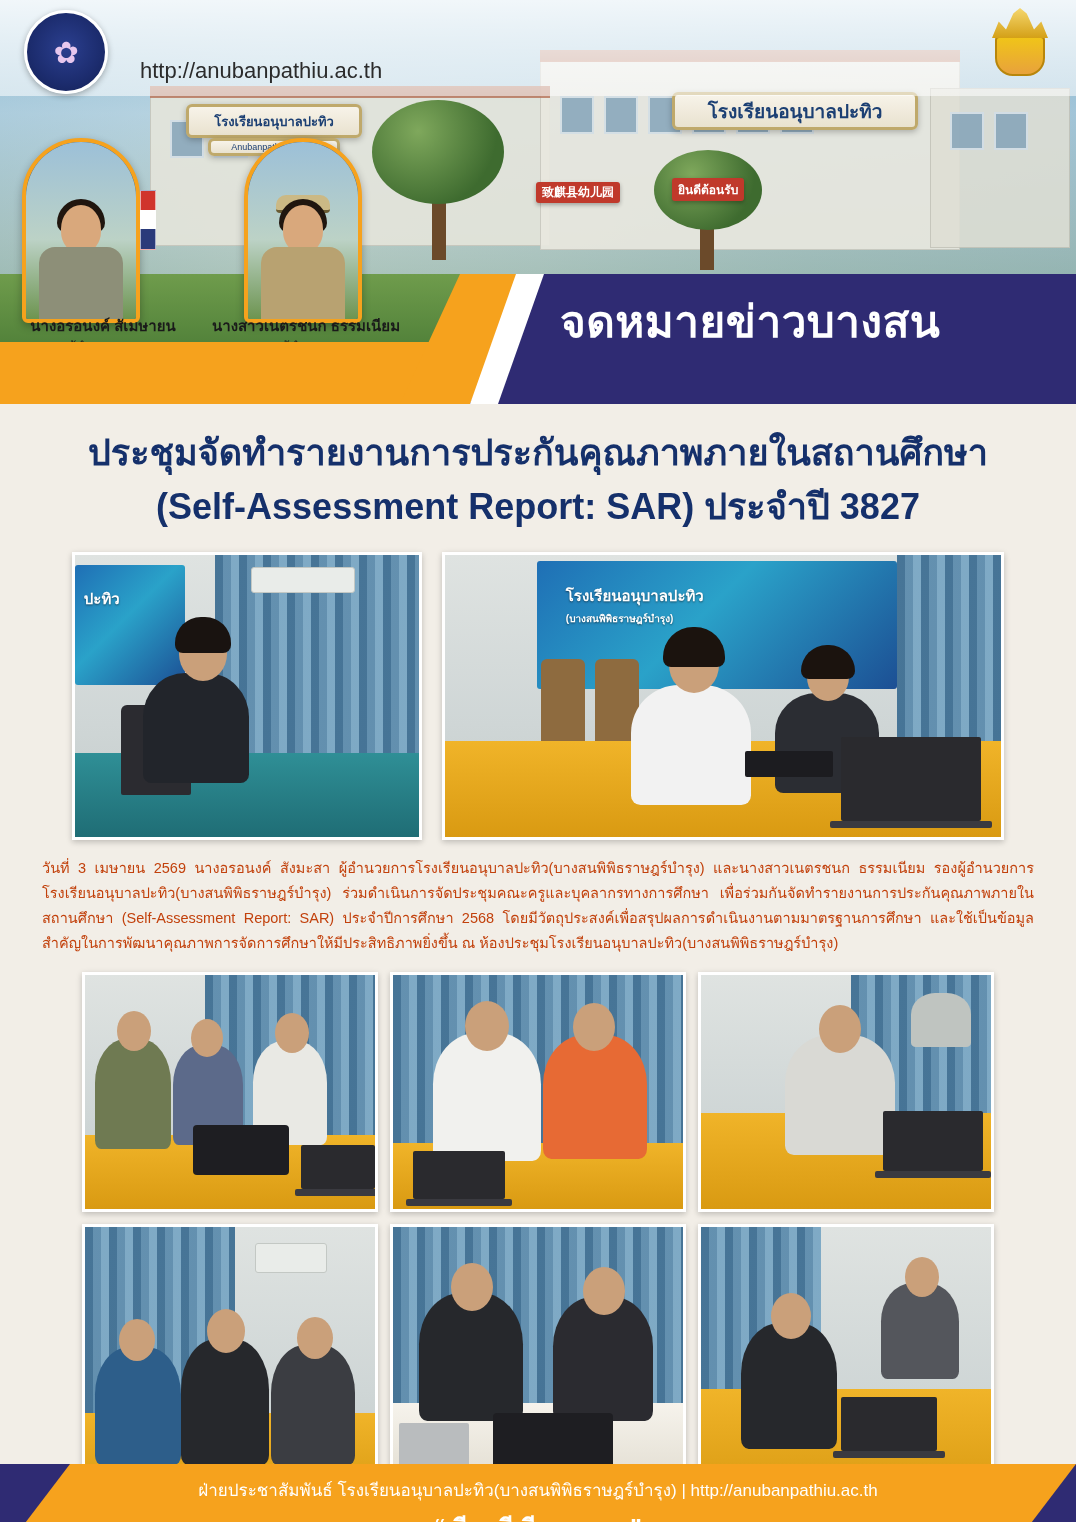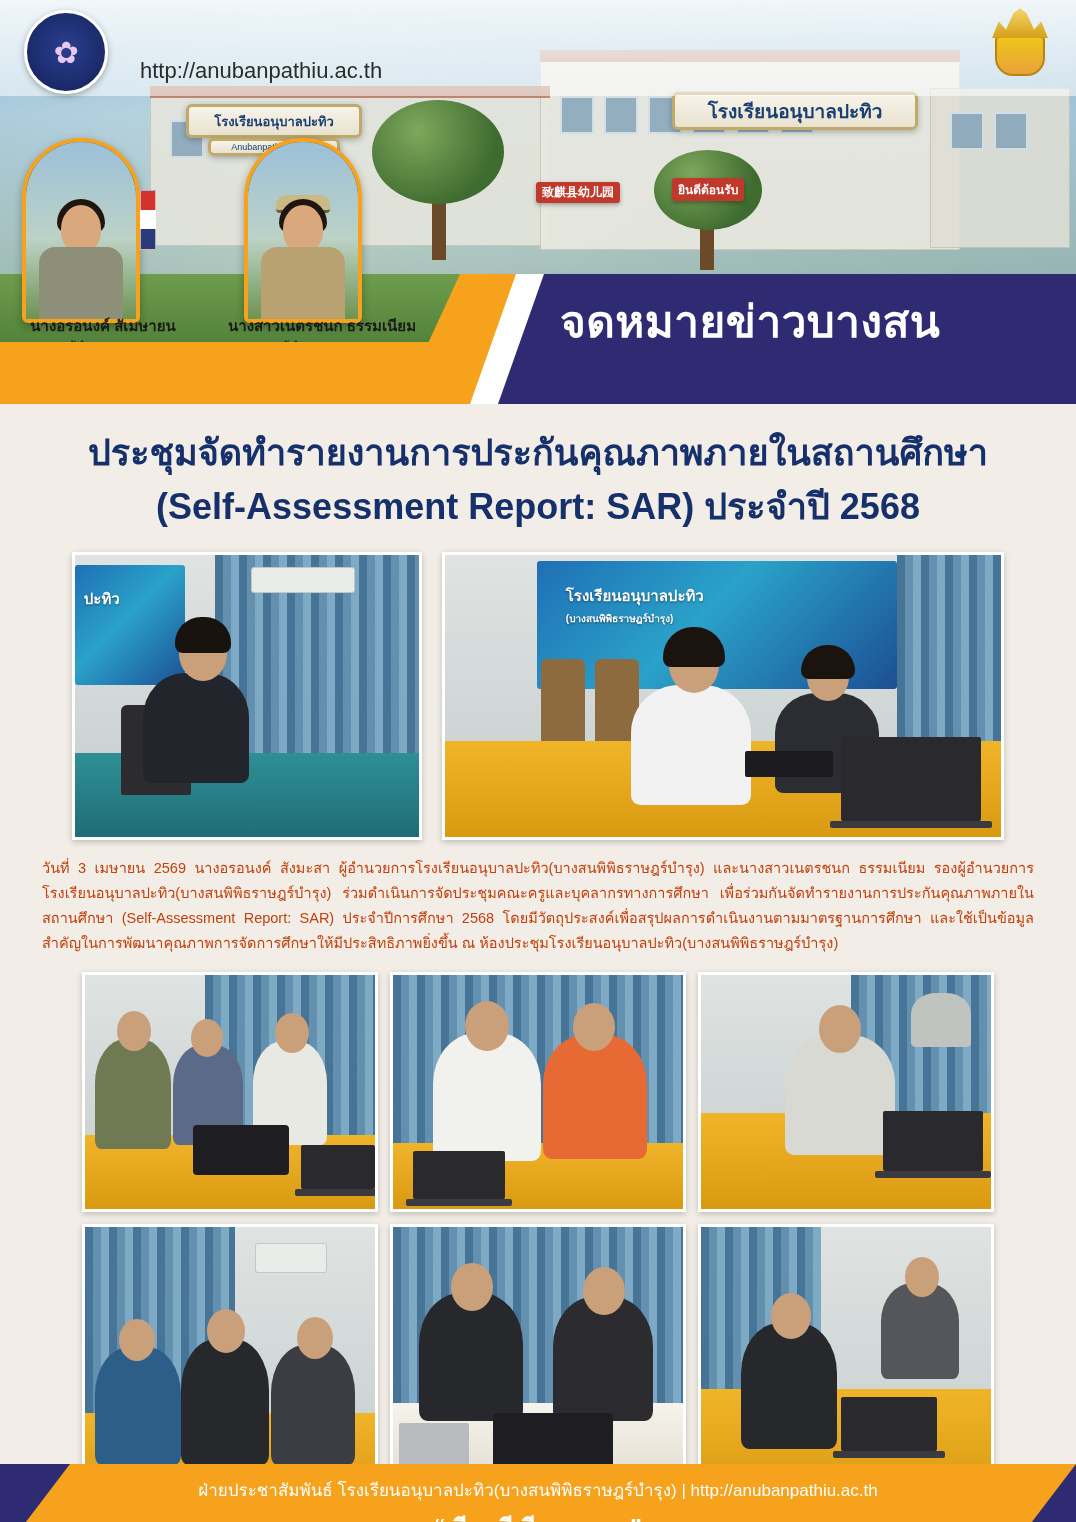--- a/index.html
+++ b/index.html
@@ -382,37 +382,37 @@
     <div class="person">
       <div class="hat"></div>
       <div class="hair"></div>
       <div class="head"></div>
       <div class="body"></div>
     </div>
   </div>
 
   <div class="caption-name" style="left:8px; top:314px; width:190px;">นางอรอนงค์ สัเมษายน</div>
   <div class="caption-role" style="left:8px; top:336px; width:190px;">ผู้อำนวยการ</div>
-  <div class="caption-name" style="left:212px; top:314px; width:220px;">นางสาวเนตรชนก ธรรมเนียม</div>
+  <div class="caption-name" style="left:196px; top:314px; width:220px;">นางสาวเนตรชนก ธรรมเนียม</div>
   <div class="caption-role" style="left:196px; top:336px; width:220px;">รองผู้อำนวยการ</div>
 
   <div class="banner-wrap">
     <div class="banner-orange-bar"></div>
     <div class="banner-purple"></div>
     <div class="banner-chev1"></div>
     <div class="banner-chev2"></div>
     <div class="banner-title">จดหมายข่าวบางสน</div>
   </div>
 </div>
 
 <div class="main">
 
   <div class="headline">
     <span>ประชุมจัดทำรายงานการประกันคุณภาพภายในสถานศึกษา</span>
-    <span class="l2">(Self-Assessment Report: SAR) ประจำปี 2568</span>
+    <span class="l2">(Self-Assessment Report: SAR) ประจำปี 3827</span>
   </div>
 
   <div class="row-top">
 
     <div class="ph ph-a">
       <div class="scene">
         <div class="wall"></div>
         <div class="curtain" style="left:140px; width:210px;"></div>
         <div class="banner-art" style="left:0; top:10px; width:110px; height:120px;">
           <div class="t">ปะทิว</div>

